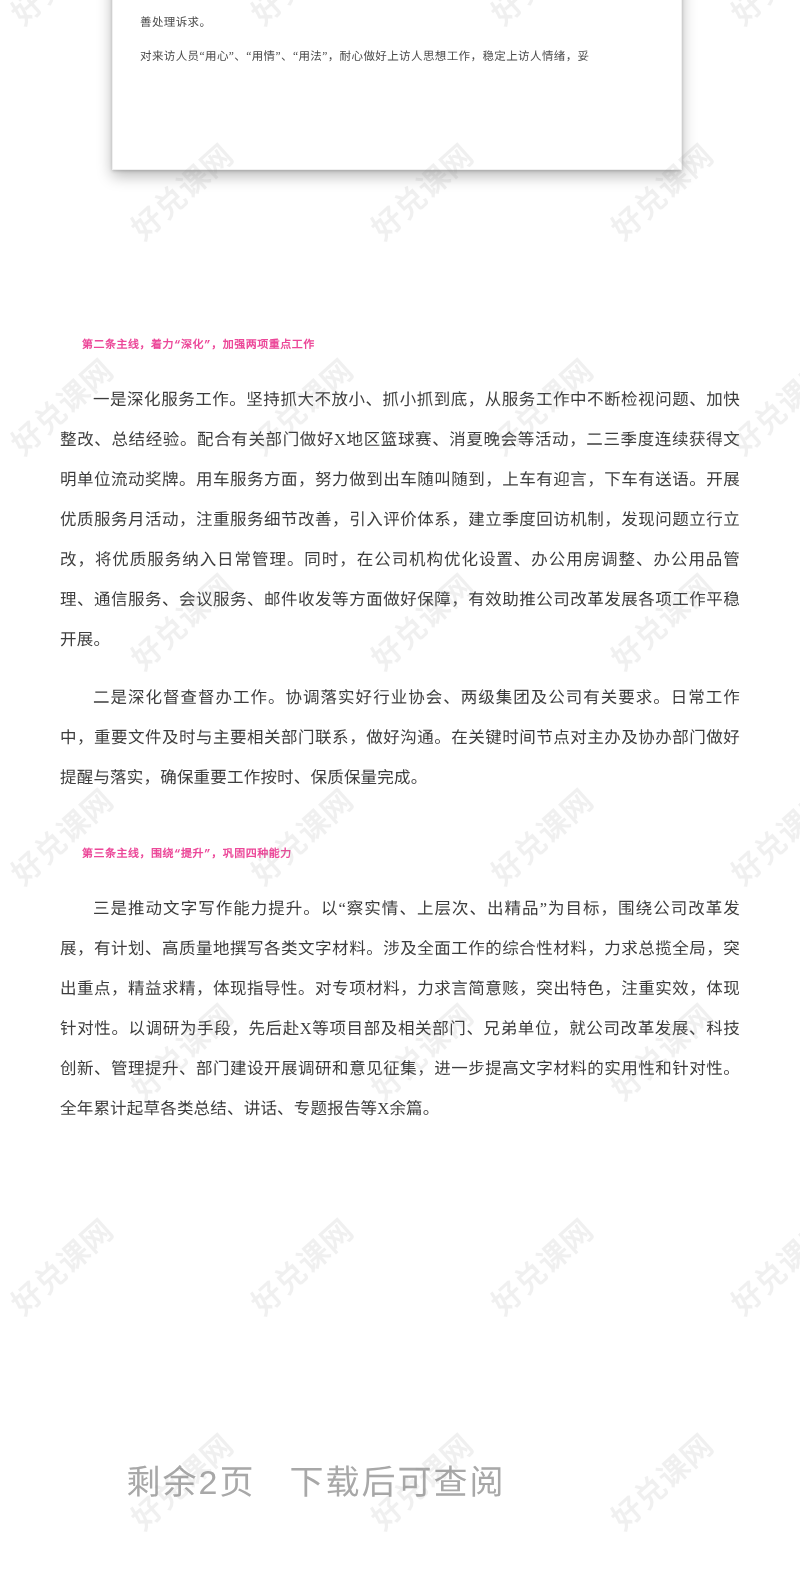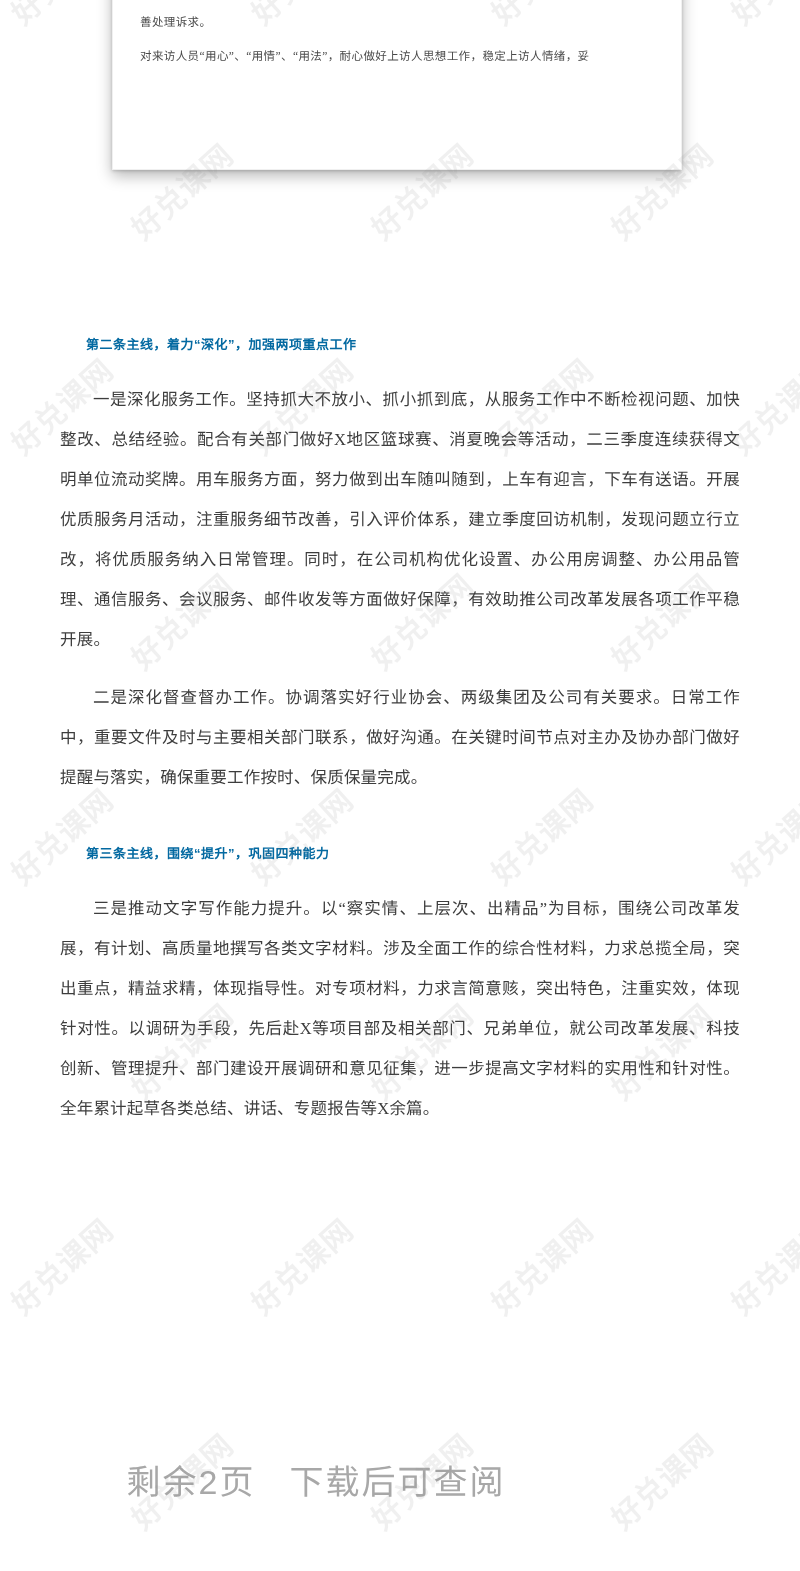--- a/index.html
+++ b/index.html
@@ -55,27 +55,27 @@
   }
   .doc-inner {
     width: 680px;
     margin: 0 auto;
     padding: 0 0 0 0;
   }
 
   h2.sec-heading {
     margin: 0 0 20px 0;
     padding: 0;
-    font-size: 13px;
+    font-size: 11px;
     font-weight: bold;
     line-height: 30px;
     text-indent: 2em;
-    color: #0369a1;
+    color: #ec4899;
     letter-spacing: 0.5px;
-    font-family: Liberation Sans, sans-serif;
+    font-family: Liberation Mono, monospace;
   }
   h2.sec-heading.spaced-above {
     margin-top: 41px;
   }
 
   p.body-para {
     margin: 0 0 18px 0;
     font-size: 16.5px;
     line-height: 40px;
     text-align: justify;

